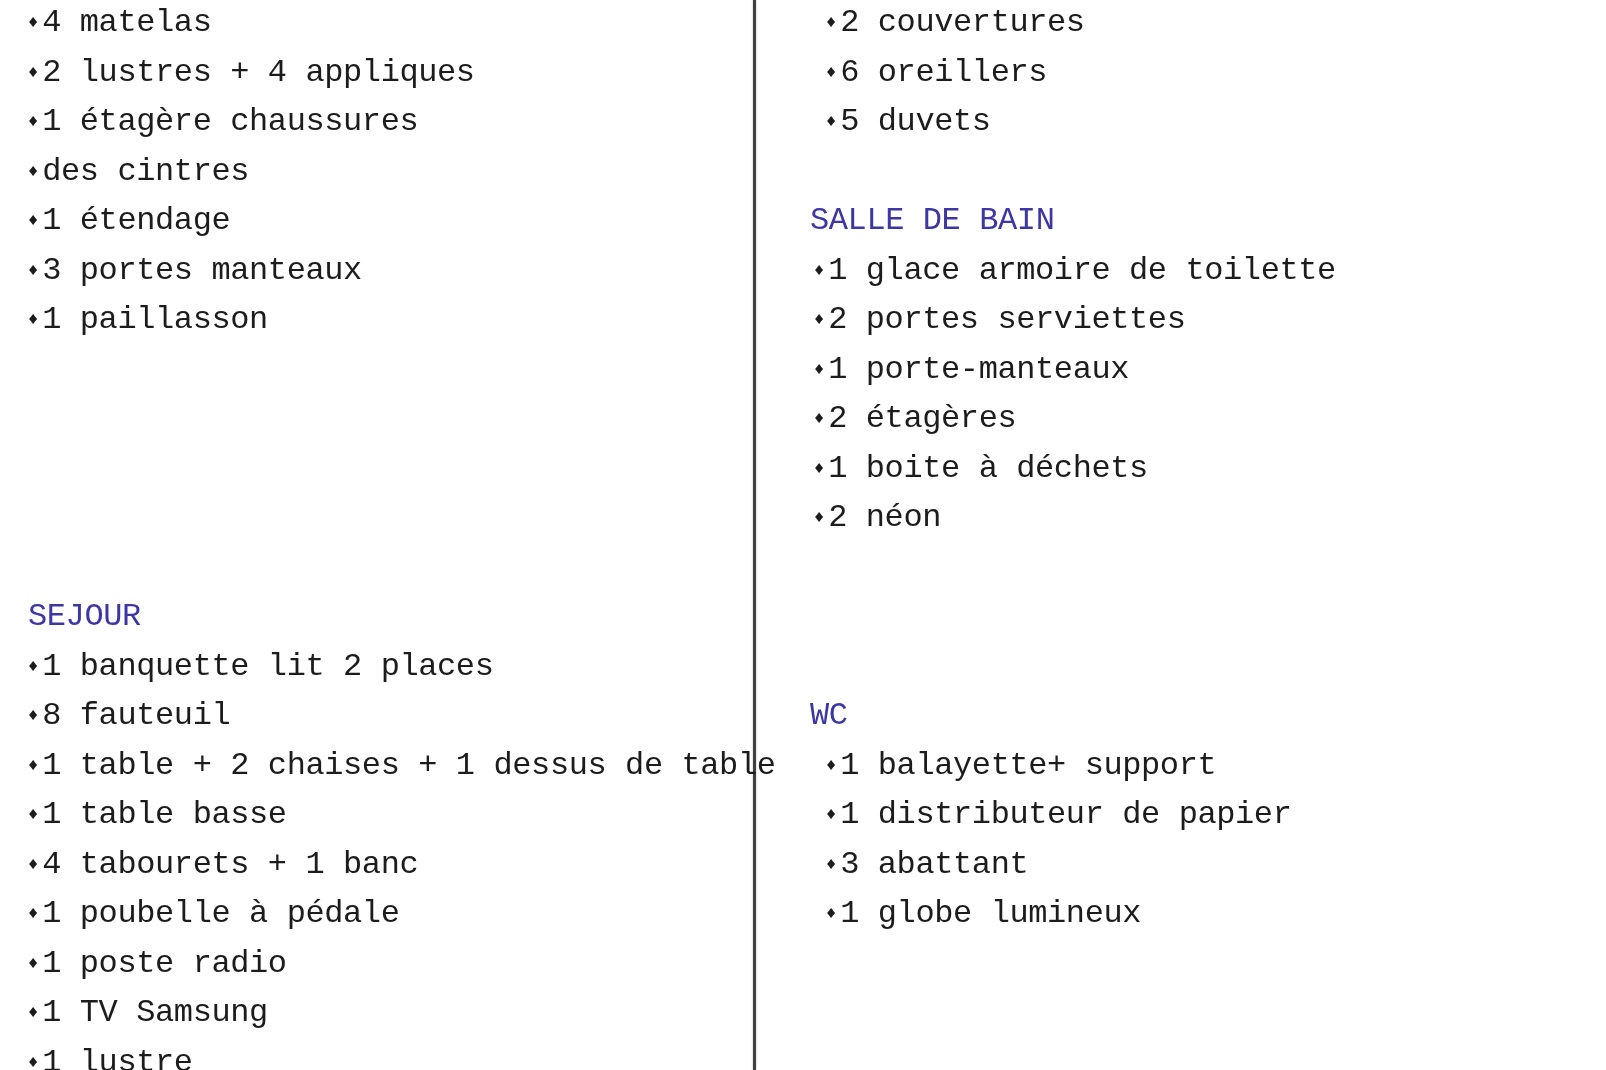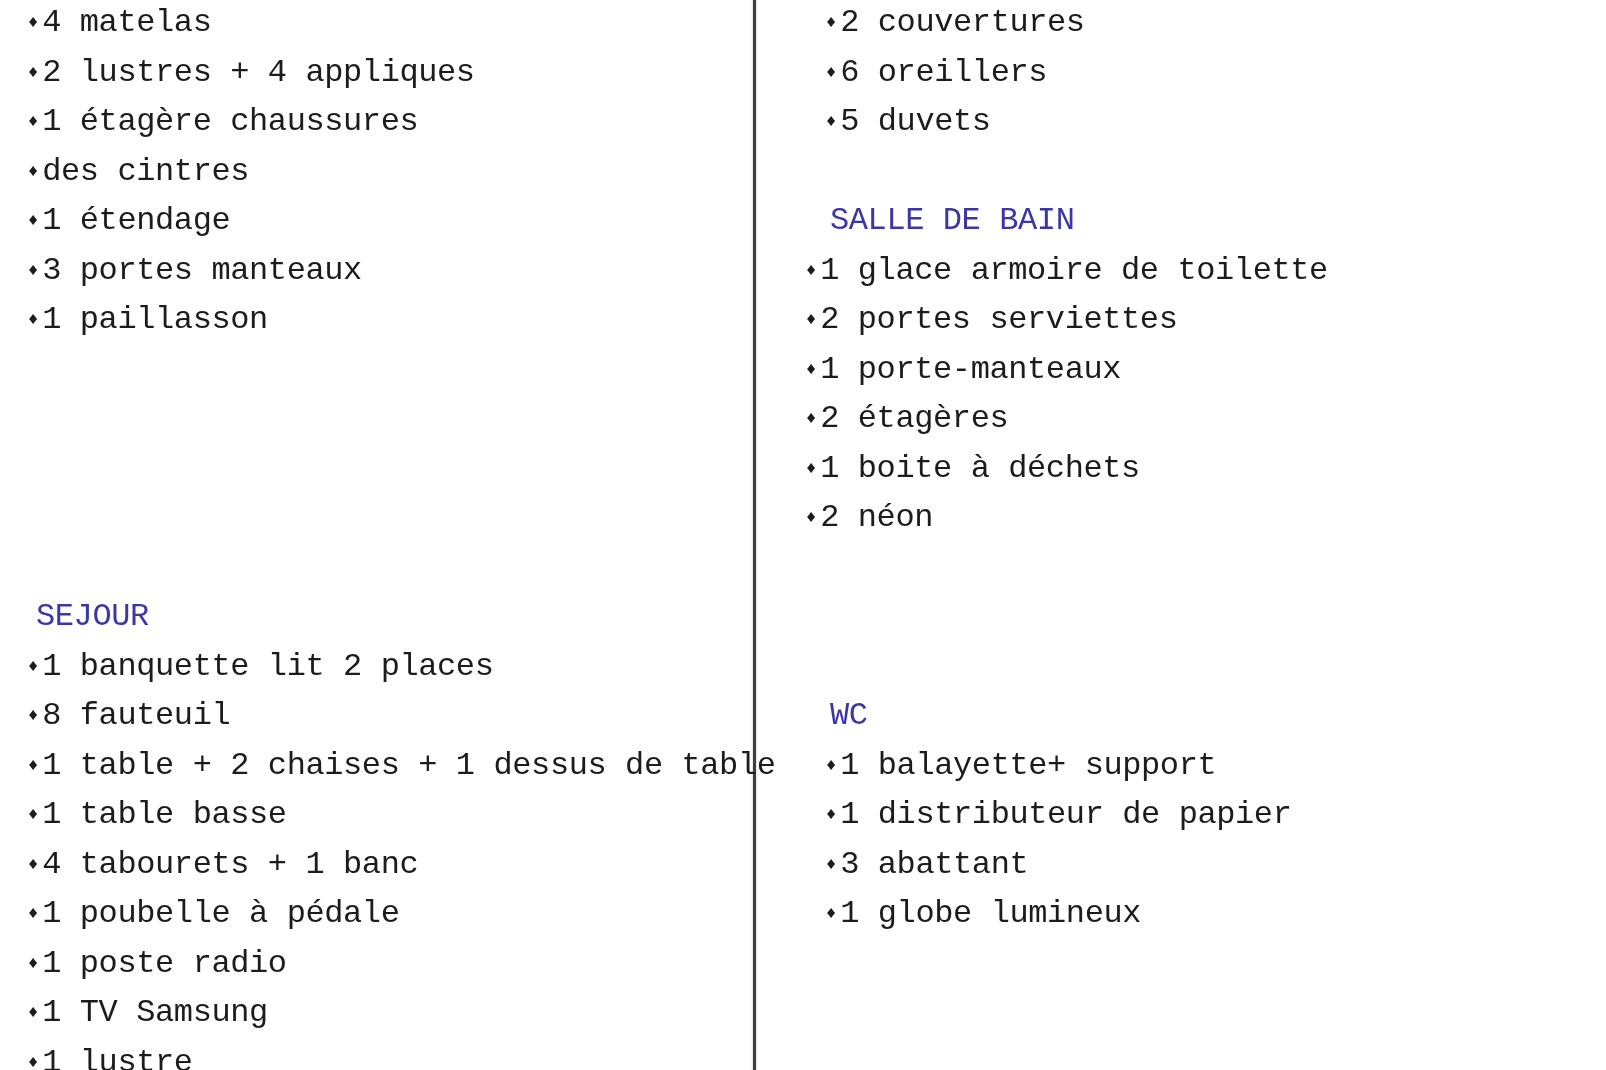--- a/index.html
+++ b/index.html
@@ -27,23 +27,23 @@
     width:3px;height:100%;
     background:var(--divider);
     box-shadow:0 0 2px rgba(0,0,0,0.35);
   }
   .col{position:absolute;top:-2px;}
   .col.left{left:28px;width:710px;}
   .col.right{left:806px;width:780px;}
   .row{height:49.5px;white-space:nowrap;overflow:visible;}
   .row.header{color:var(--header);}
   .col.left  .row{margin-left:0;}
-  .col.left  .row.header{margin-left:8px;}
-  .col.right .row{}
-  .col.right .row.header{margin-left:24px;}
+  .col.left  .row.header{margin-left:0;}
+  .col.right .row{margin-left:8px;}
+  .col.right .row.header{margin-left:4px;}
   .col.right .row.ind{margin-left:20px;}
   .bullet{
     display:inline-block;
     font-size:17px;
     margin-right:4px;
     position:relative;
     top:-4px;
     letter-spacing:0;
   }
 </style>

